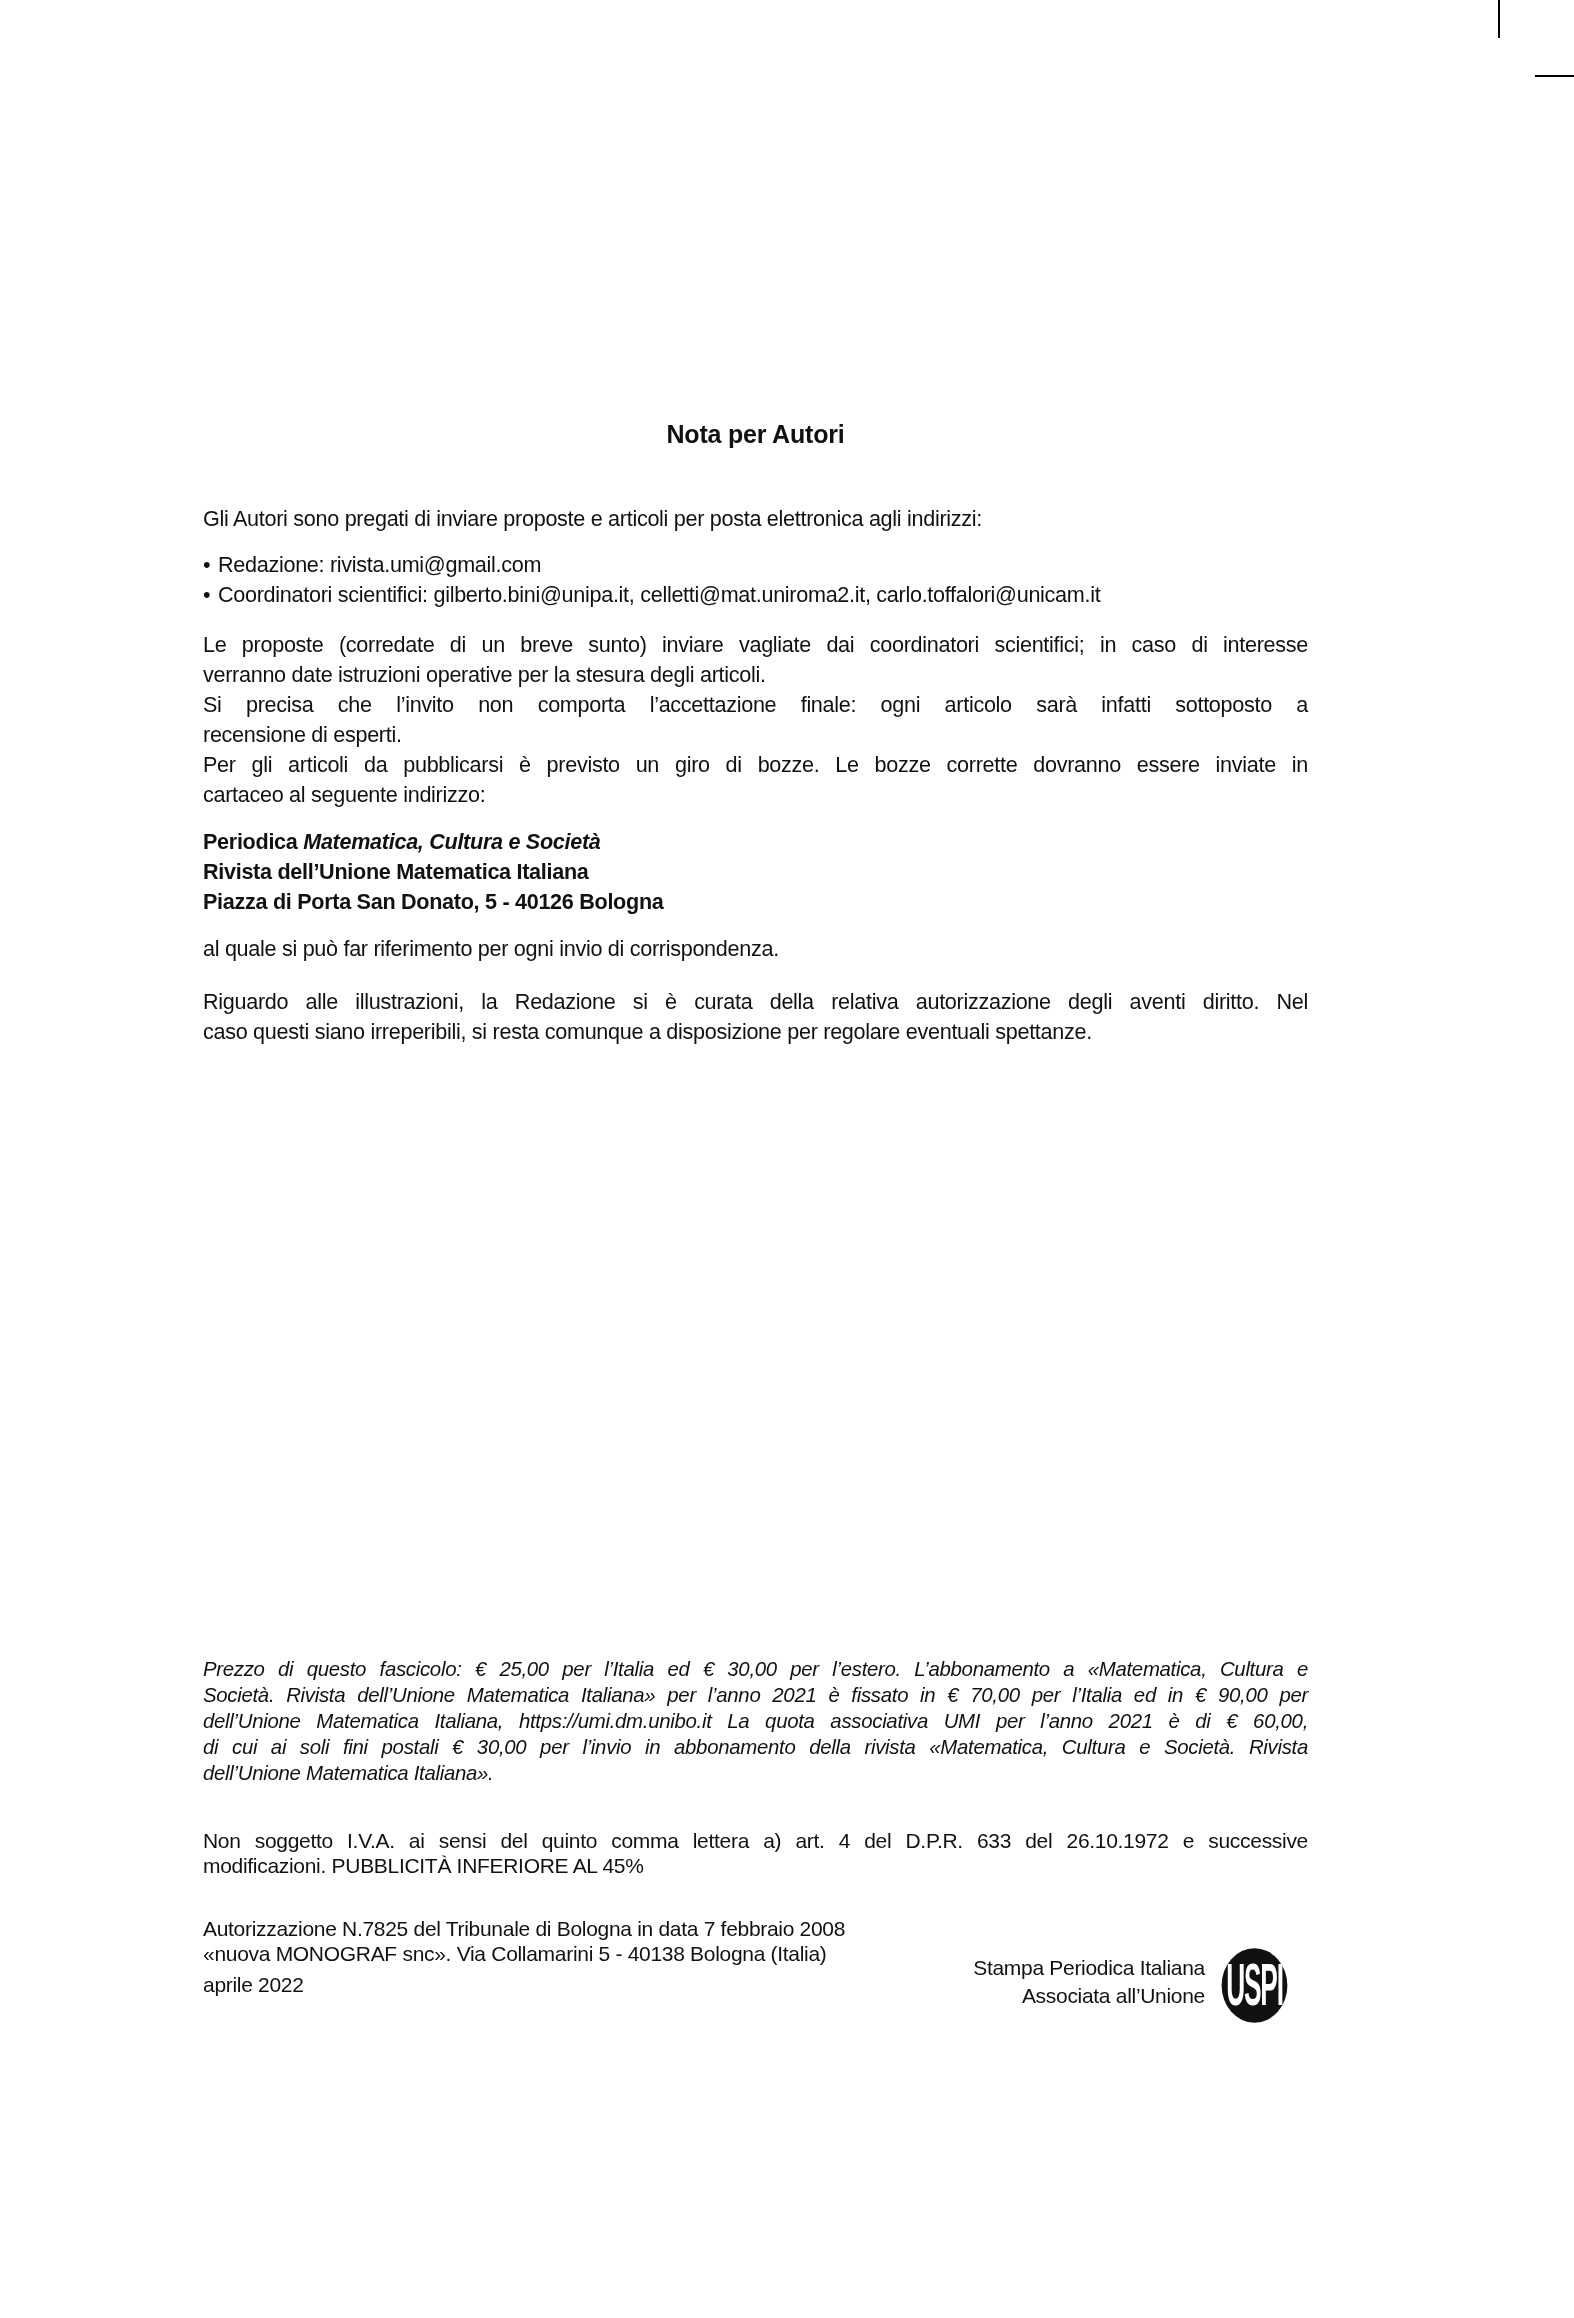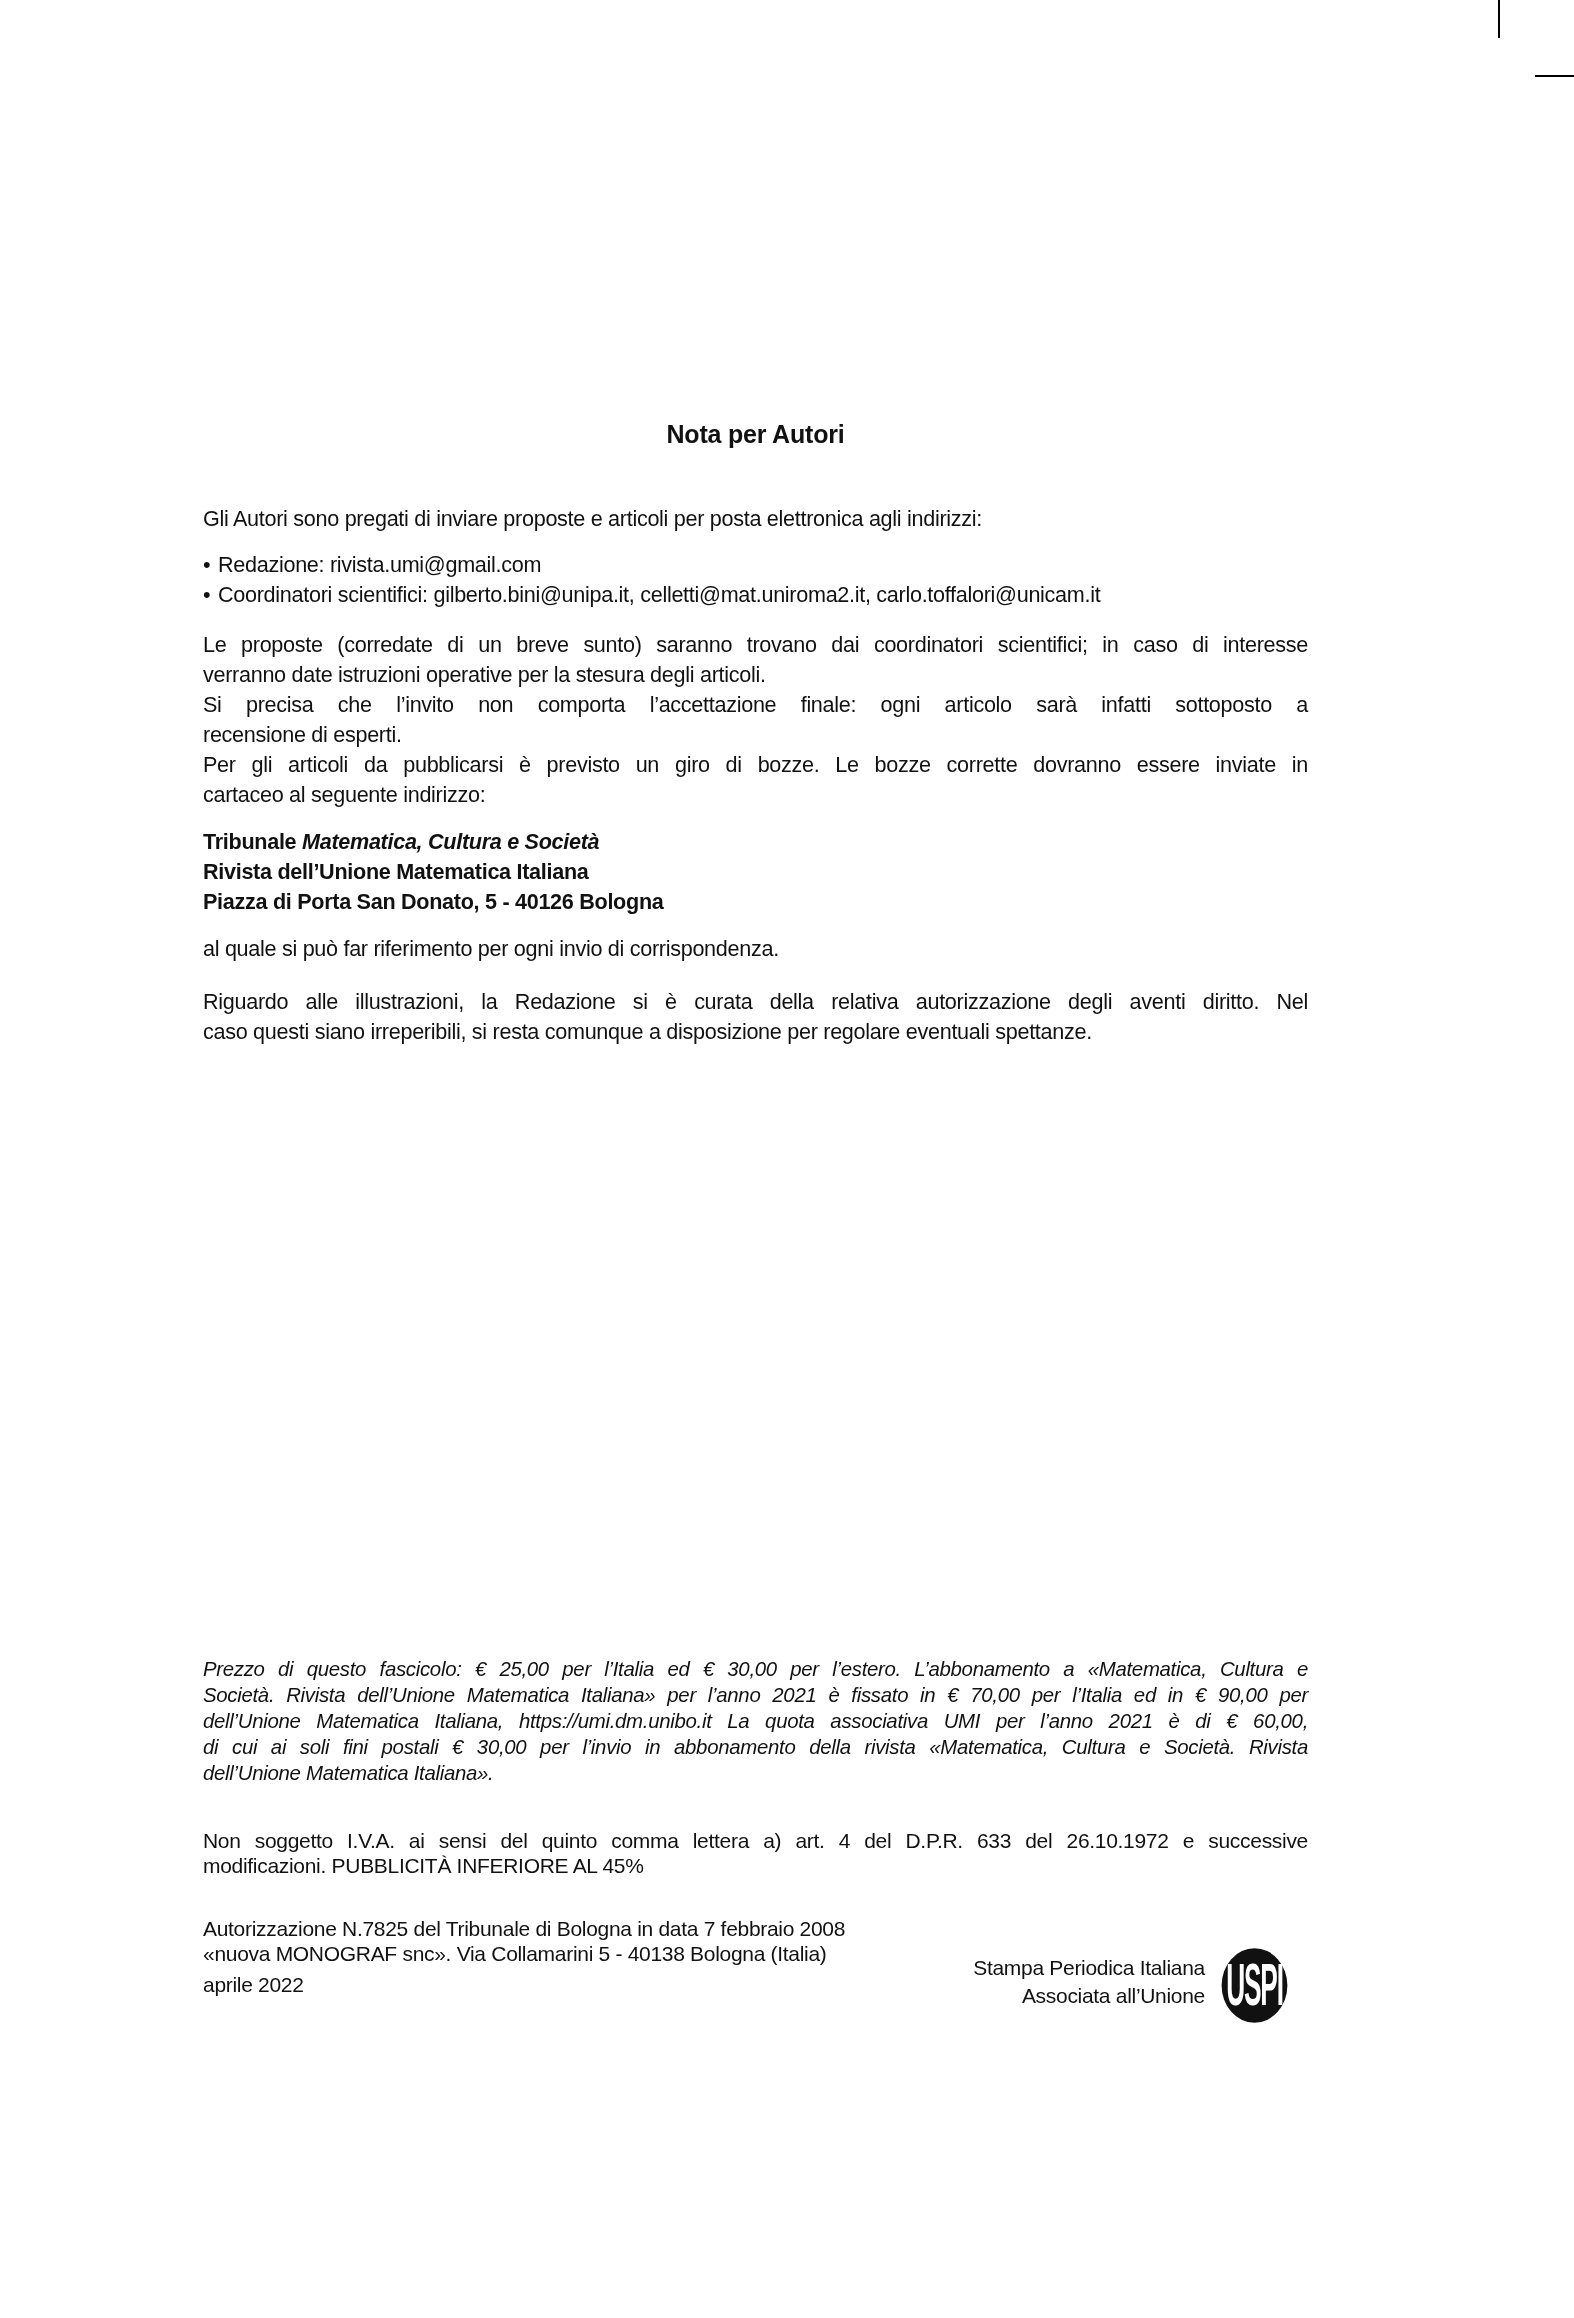--- a/index.html
+++ b/index.html
@@ -44,30 +44,30 @@
   <h1 class="abs col title" style="top:419px;">Nota per Autori</h1>
 
   <div class="abs col body-txt lline" style="top:504px;">Gli Autori sono pregati di inviare proposte e articoli per posta elettronica agli indirizzi:</div>
 
   <div class="abs col body-txt" style="top:550px;">
     <div class="bullet lline">Redazione: rivista.umi@gmail.com</div>
     <div class="bullet lline">Coordinatori scientifici: gilberto.bini@unipa.it, celletti@mat.uniroma2.it, carlo.toffalori@unicam.it</div>
   </div>
 
   <div class="abs col body-txt" style="top:630px;">
-    <div class="jline">Le proposte (corredate di un breve sunto) saranno trovano dai coordinatori scientifici; in caso di interesse</div>
+    <div class="jline">Le proposte (corredate di un breve sunto) inviare vagliate dai coordinatori scientifici; in caso di interesse</div>
     <div class="lline">verranno date istruzioni operative per la stesura degli articoli.</div>
     <div class="jline">Si precisa che l’invito non comporta l’accettazione finale: ogni articolo sarà infatti sottoposto a</div>
     <div class="lline">recensione di esperti.</div>
     <div class="jline">Per gli articoli da pubblicarsi è previsto un giro di bozze. Le bozze corrette dovranno essere inviate in</div>
     <div class="lline">cartaceo al seguente indirizzo:</div>
   </div>
 
   <div class="abs col body-txt addr" style="top:827px;">
-    <div class="lline"><span>Tribunale </span><span class="ital">Matematica, Cultura e Società</span></div>
+    <div class="lline"><span>Periodica </span><span class="ital">Matematica, Cultura e Società</span></div>
     <div class="lline">Rivista dell’Unione Matematica Italiana</div>
     <div class="lline">Piazza di Porta San Donato, 5 - 40126 Bologna</div>
   </div>
 
   <div class="abs col body-txt lline" style="top:934px;">al quale si può far riferimento per ogni invio di corrispondenza.</div>
 
   <div class="abs col body-txt" style="top:979px;margin-top:8px;">
     <div class="jline">Riguardo alle illustrazioni, la Redazione si è curata della relativa autorizzazione degli aventi diritto. Nel</div>
     <div class="lline">caso questi siano irreperibili, si resta comunque a disposizione per regolare eventuali spettanze.</div>
   </div>

